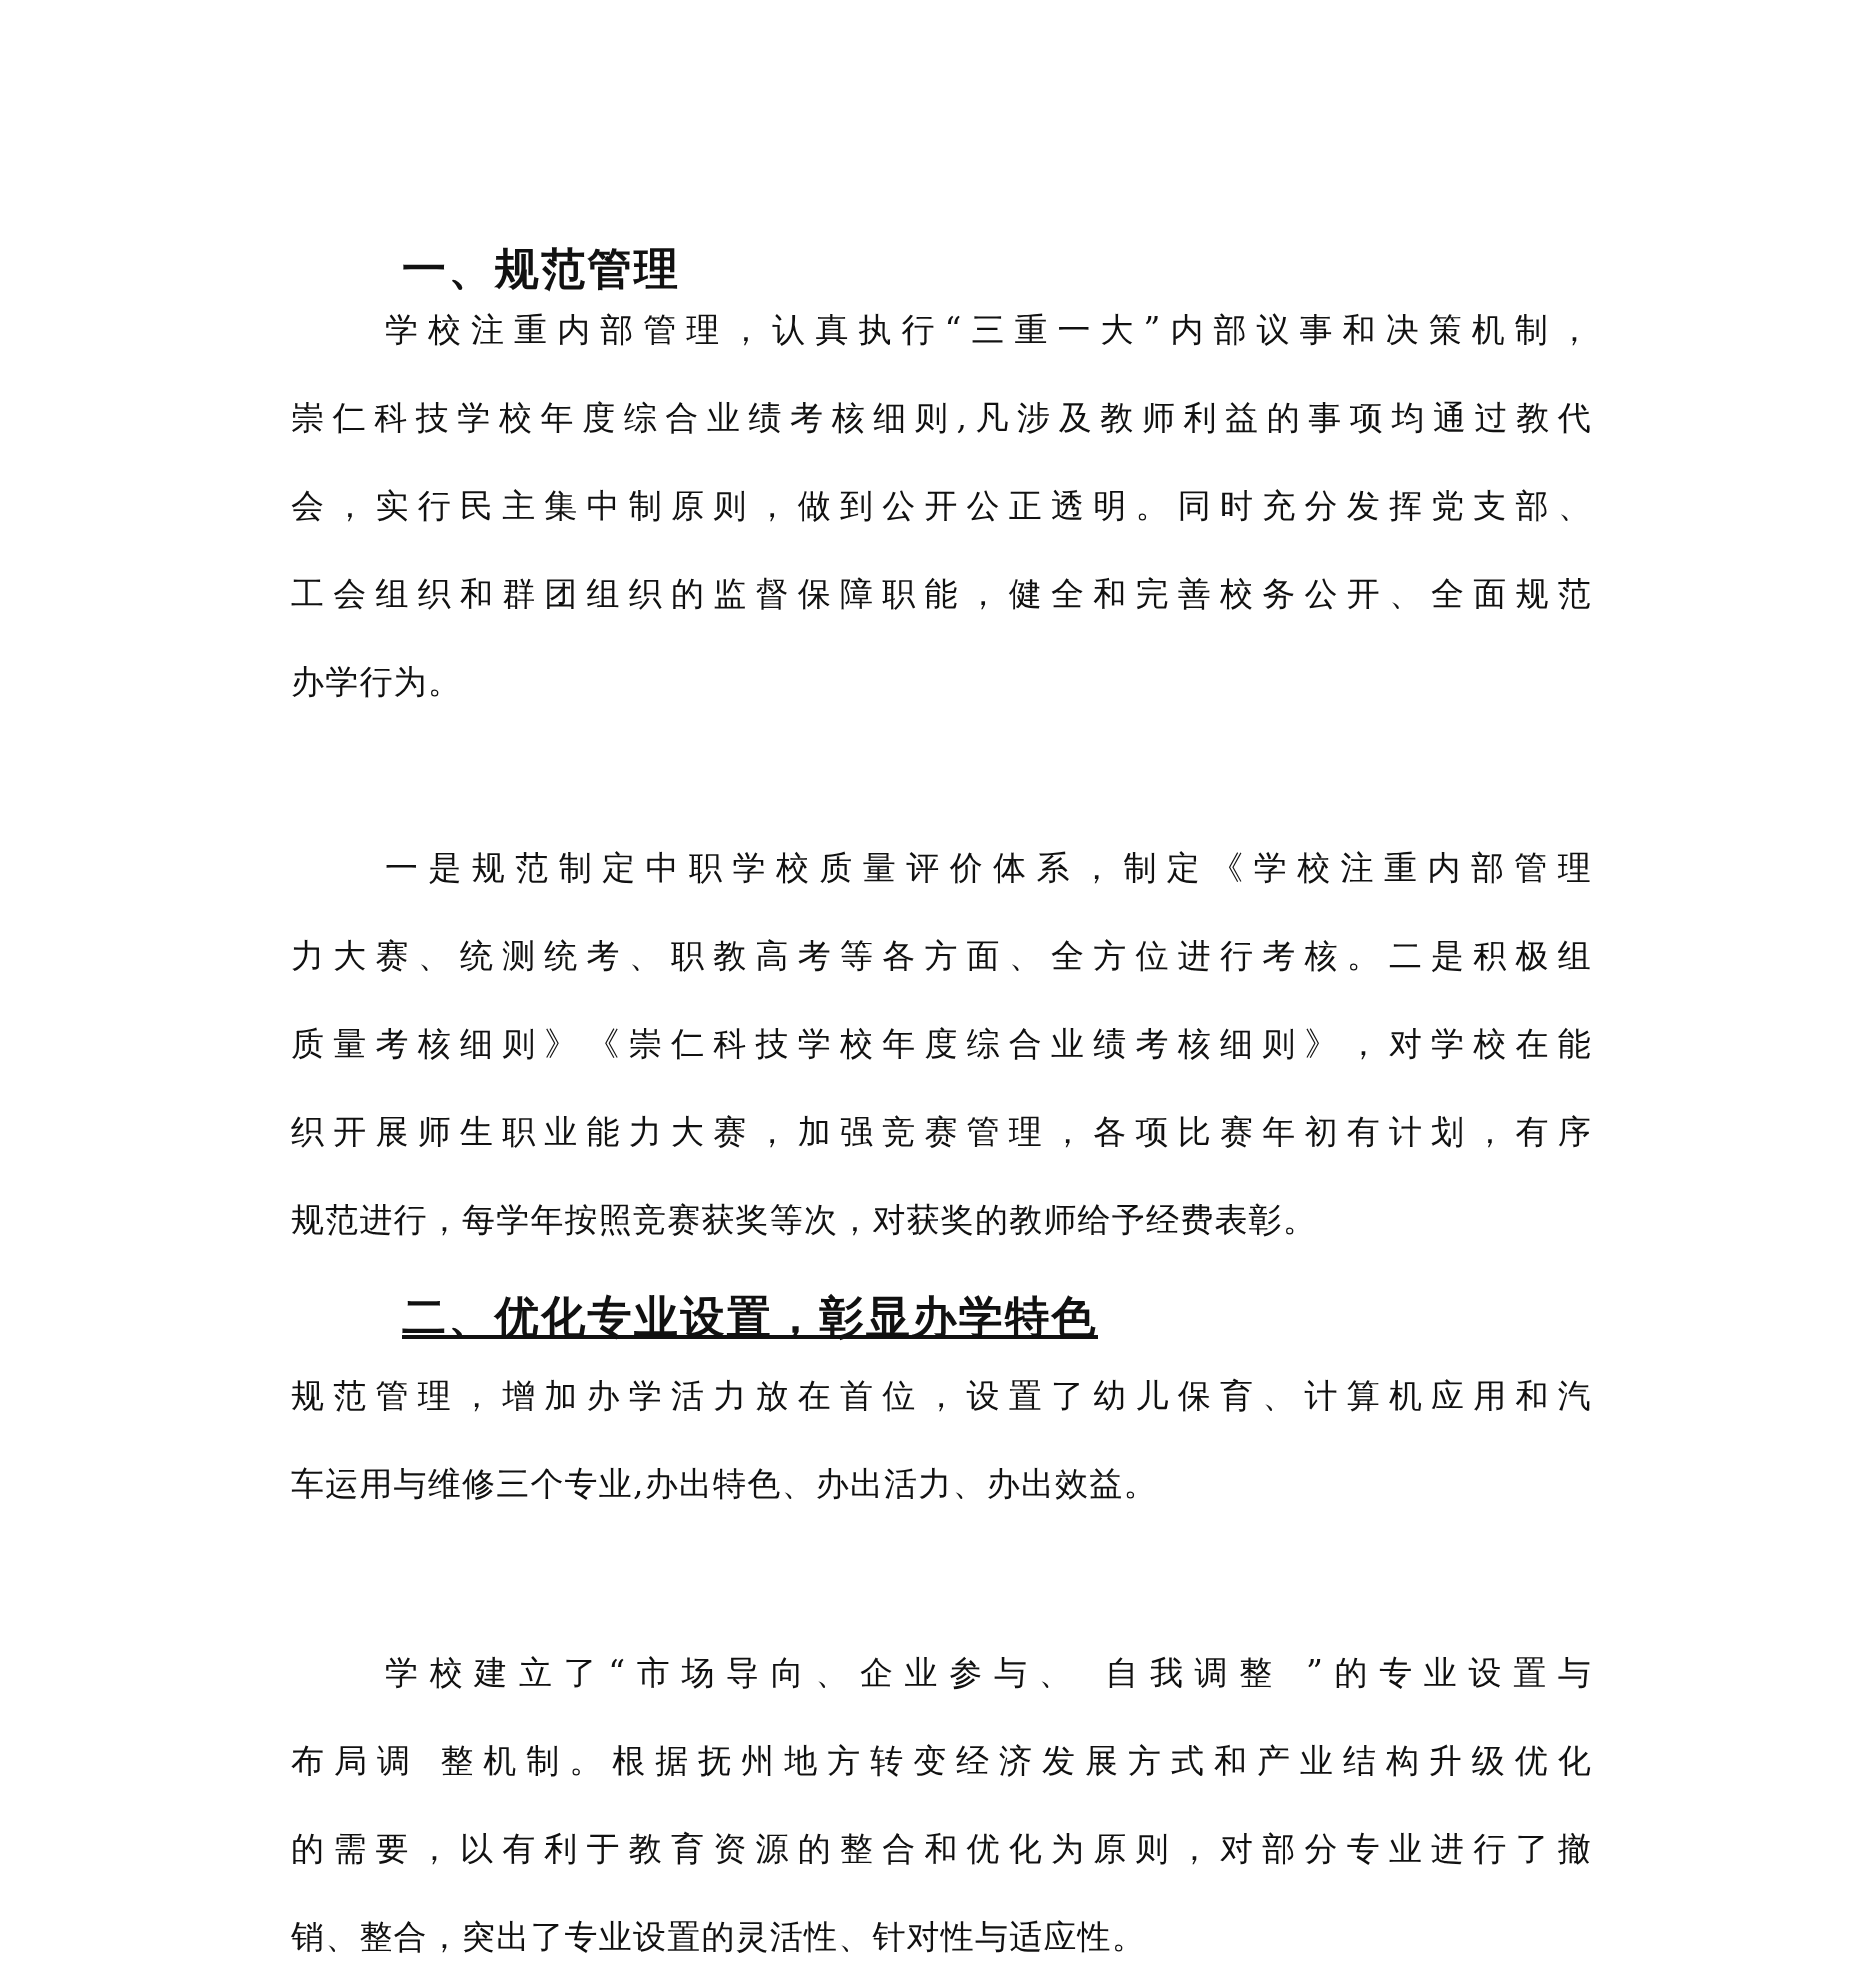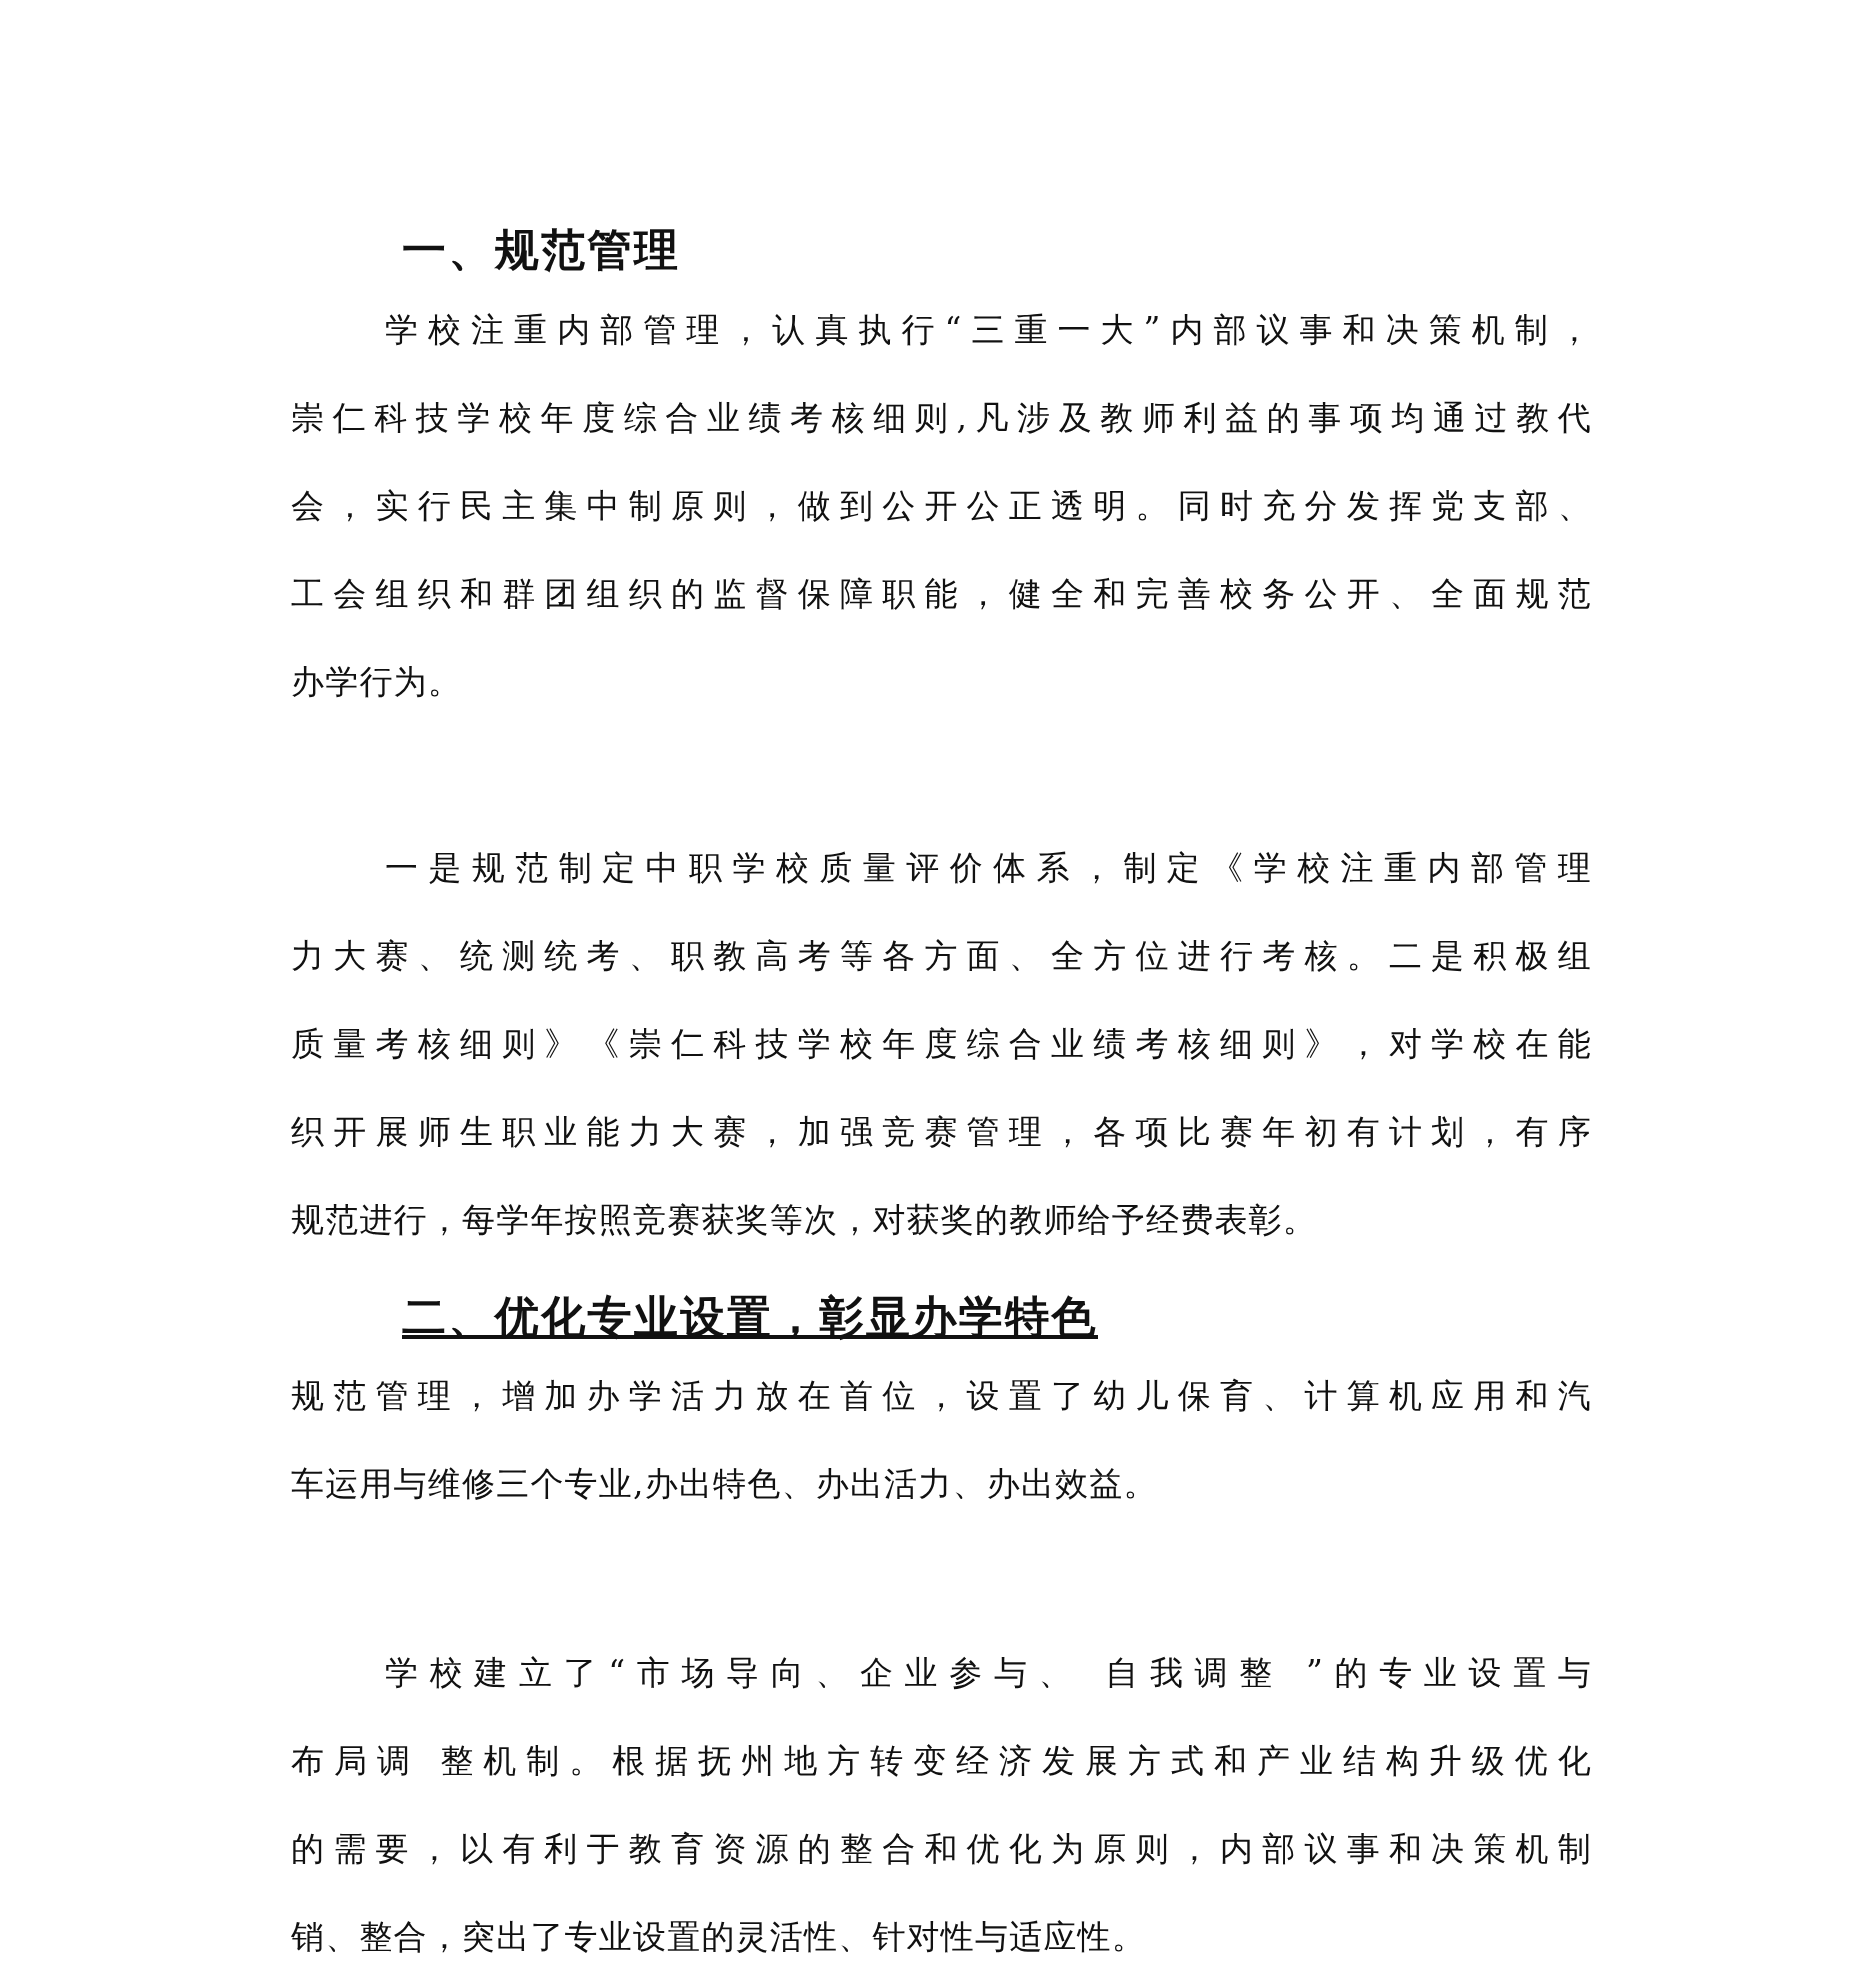--- a/index.html
+++ b/index.html
@@ -12,21 +12,21 @@
   .line { display:block; height:88px; line-height:88px; font-size:33px;
           white-space:nowrap; letter-spacing:1.2px; text-align:justify; text-align-last:justify; }
   .line.first { padding-left:94px; }
   .line.last { text-align-last:left; }
 </style>
 </head>
 <body>
 
 <div class="page">
 
-  <div class="heading" style="top:226px;font-family:Liberation Mono, monospace;">一、规范管理</div>
+  <div class="heading" style="top:241px;">一、规范管理</div>
 
   <div class="para" style="top:286px;">
     <span class="line first">学校注重内部管理，认真执行“三重一大”内部议事和决策机制，</span>
     <span class="line">崇仁科技学校年度综合业绩考核细则,凡涉及教师利益的事项均通过教代</span>
     <span class="line">会，实行民主集中制原则，做到公开公正透明。同时充分发挥党支部、</span>
     <span class="line">工会组织和群团组织的监督保障职能，健全和完善校务公开、全面规范</span>
     <span class="line last">办学行为。</span>
   </div>
 
   <div class="para" style="top:824px;">
@@ -40,18 +40,18 @@
   <div class="heading" style="top:1289px;text-decoration:underline;">二、优化专业设置，彰显办学特色</div>
 
   <div class="para" style="top:1352px;">
     <span class="line">规范管理，增加办学活力放在首位，设置了幼儿保育、计算机应用和汽</span>
     <span class="line last">车运用与维修三个专业,办出特色、办出活力、办出效益。</span>
   </div>
 
   <div class="para" style="top:1629px;">
     <span class="line first">学校建立了“市场导向、企业参与、 自我调整 ”的专业设置与</span>
     <span class="line">布局调 整机制。根据抚州地方转变经济发展方式和产业结构升级优化</span>
-    <span class="line">的需要，以有利于教育资源的整合和优化为原则，内部议事和决策机制</span>
+    <span class="line">的需要，以有利于教育资源的整合和优化为原则，对部分专业进行了撤</span>
     <span class="line last">销、整合，突出了专业设置的灵活性、针对性与适应性。</span>
   </div>
 
 </div>
 
 
 </body></html>

